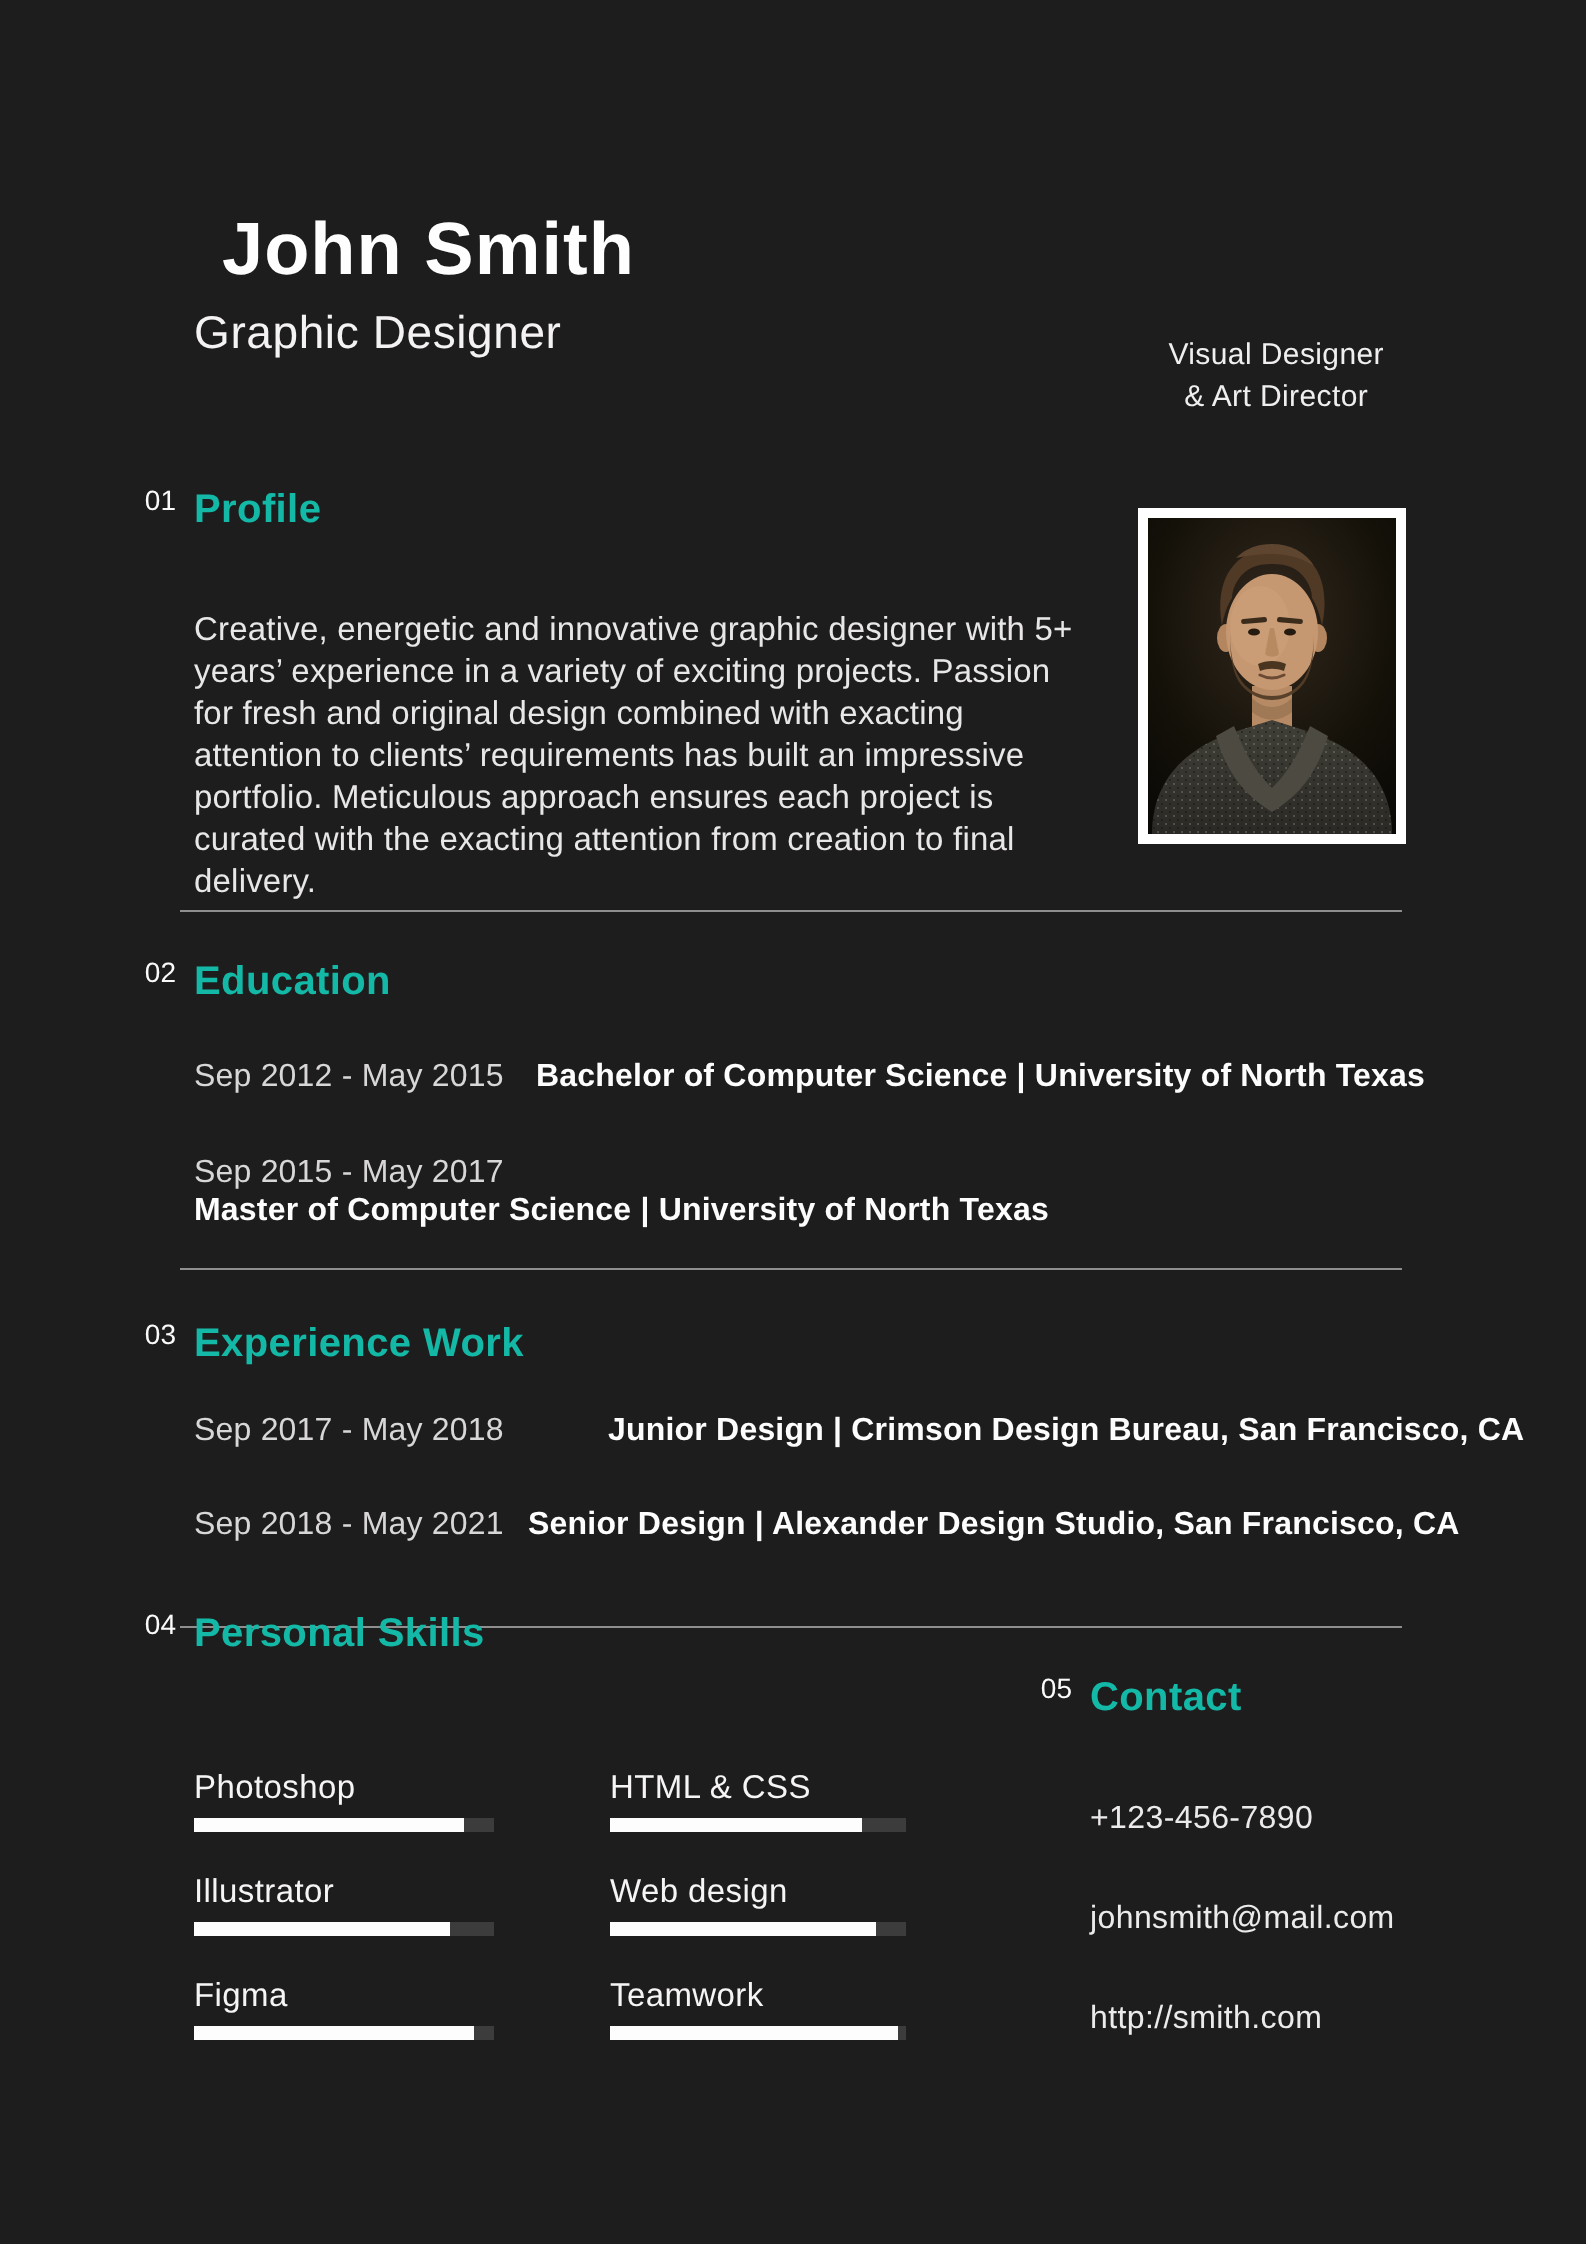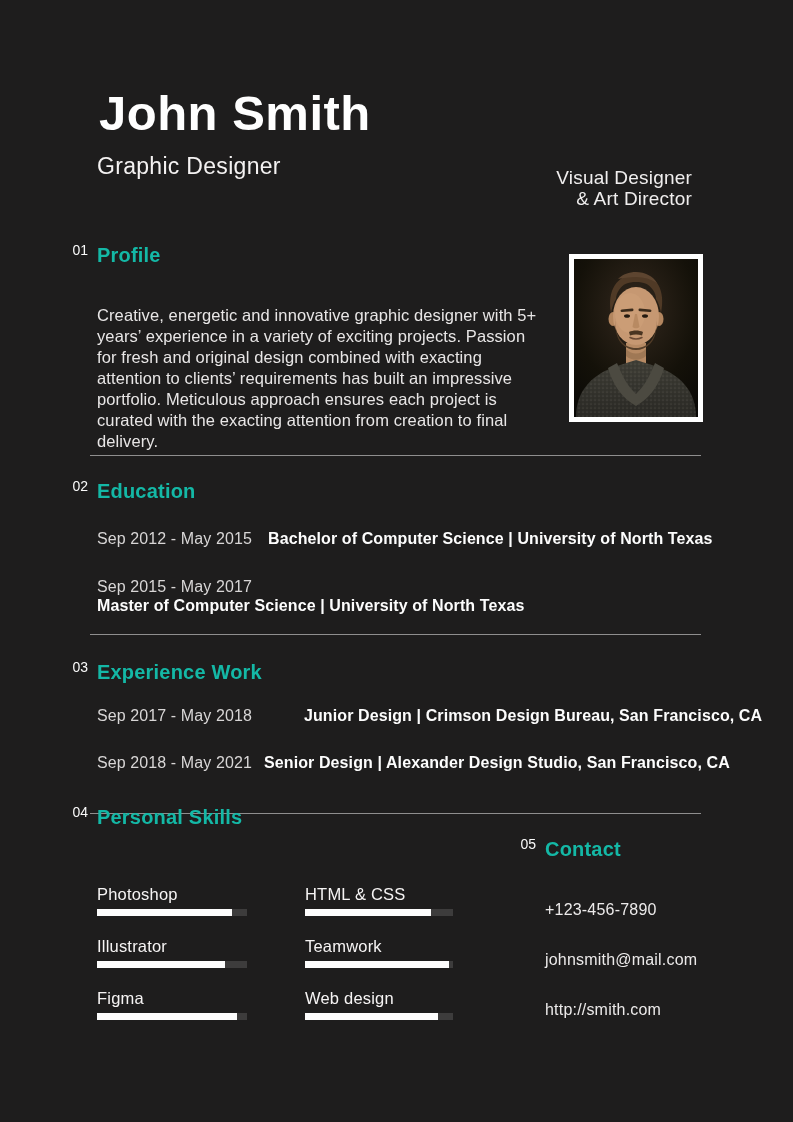--- a/index.html
+++ b/index.html
@@ -2,30 +2,30 @@
 <html><head>
 <meta charset="utf-8">
 <style>
   html,body{margin:0;padding:0;background:#1e1d1d;}
   .page{
     position:relative;width:793px;height:1122px;background:#1e1d1d;overflow:hidden;
     font-family:"Liberation Sans",sans-serif;color:#ffffff;
   }
   
   .name{
-    position:absolute;left:95px;top:80px;margin:4px;
-    font-size:49px;line-height:58px;font-weight:800;letter-spacing:0.5px;color:#fefefe;
+    position:absolute;left:95px;top:80px;margin:16px;
+    font-size:37px;line-height:58px;font-weight:800;letter-spacing:0.5px;color:#fefefe;
   }
   .job-title{
     position:absolute;left:97px;top:151px;
     font-size:23px;line-height:30px;font-weight:400;letter-spacing:0.3px;color:#f4f2f2;
   }
   .tagline{
-    position:absolute;right:101px;top:167px;text-align:right;
-    font-size:19px;line-height:21px;color:#f0eeee;letter-spacing:0.2px;
+    position:absolute;right:101px;top:167px;text-align:center;
+    font-size:15px;line-height:21px;color:#f0eeee;letter-spacing:0.2px;
   }
   
   .section-heading{position:absolute;display:flex;align-items:flex-start;}
   .section-number{
     font-size:14px;line-height:16px;margin-top:2px;width:16px;margin-right:9px;
     font-weight:500;color:#fafafa;text-align:right;flex-shrink:0;
   }
   .section-title{font-size:20px;line-height:30px;font-weight:700;letter-spacing:0.2px;color:#14b8a6;}
   #profile-heading{left:72px;top:240px;}
   #education-heading{left:72px;top:476px;}
@@ -197,29 +197,29 @@
   </div>
 
   <div class="skill-col" id="skill-col-right">
     <div class="skill-item">
       <div class="skill-label">HTML &amp; CSS</div>
       <div class="skill-track">
         <div class="skill-fill" style="width: 85%;"></div>
       </div>
     </div>
     <div class="skill-item">
+      <div class="skill-label">Web design</div>
+      <div class="skill-track">
+        <div class="skill-fill" style="width: 90%;"></div>
+      </div>
+    </div>
+    <div class="skill-item">
       <div class="skill-label">Teamwork</div>
       <div class="skill-track">
         <div class="skill-fill" style="width: 97%;"></div>
-      </div>
-    </div>
-    <div class="skill-item">
-      <div class="skill-label">Web design</div>
-      <div class="skill-track">
-        <div class="skill-fill" style="width: 90%;"></div>
       </div>
     </div>
   </div>
 
   <div class="section-heading" id="contact-heading">
     <span class="section-number">05</span>
     <span class="section-title">Contact</span>
   </div>
   <div class="contact-list">
     <div class="contact-item">+123-456-7890</div>

